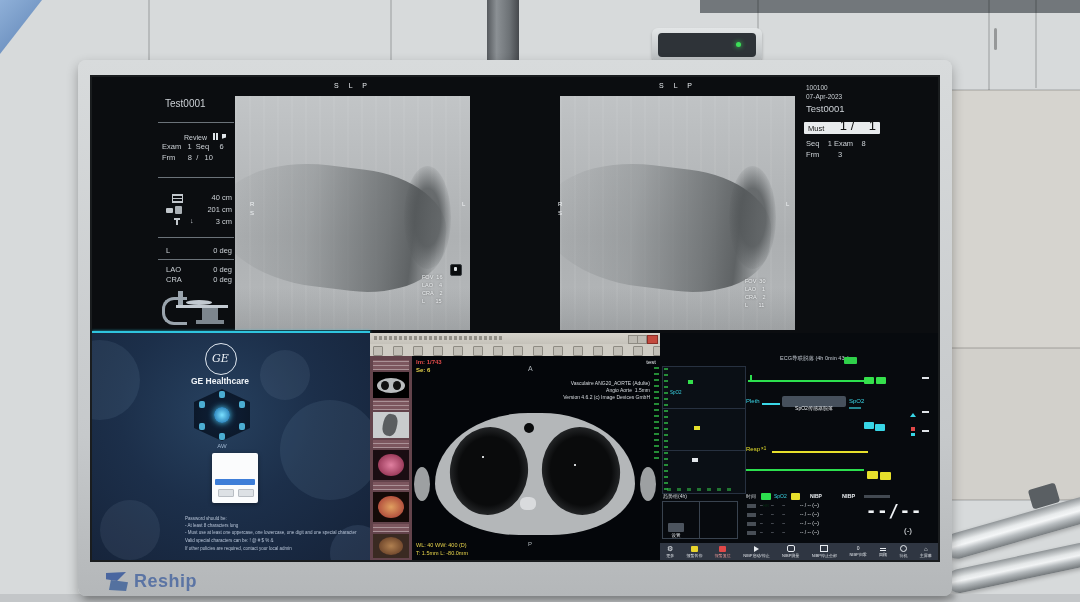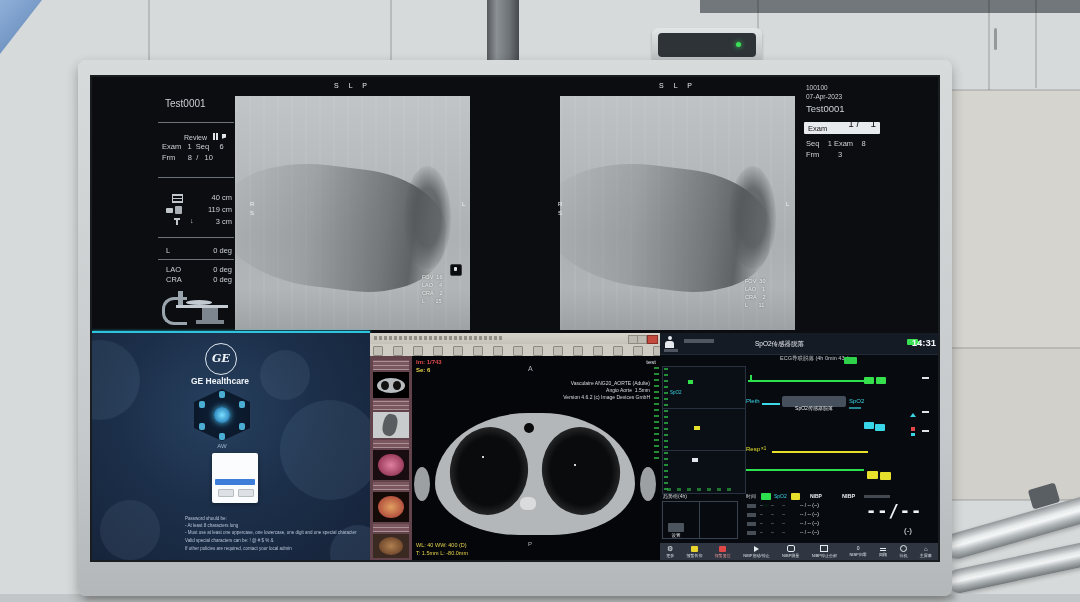--- a/index.html
+++ b/index.html
@@ -42,20 +42,27 @@
   <div class="abs" style="left:736px;top:42px;width:5px;height:5px;border-radius:50%;background:#3ce058;box-shadow:0 0 5px #3ce058;"></div>
 
   <div class="abs" style="left:1030px;top:486px;width:28px;height:20px;background:#5a5f63;transform:rotate(-16deg);border-radius:3px;"></div>
   <div class="abs" style="left:942px;top:515px;width:155px;height:26px;border-radius:13px;transform:rotate(-16deg);background:linear-gradient(180deg,#8f9497 0%,#e8ebec 35%,#f4f6f7 50%,#b9bec1 70%,#787d80 100%);box-shadow:0 2px 4px rgba(0,0,0,0.25);"></div>
   <div class="abs" style="left:946px;top:556px;width:148px;height:24px;border-radius:12px;transform:rotate(-12deg);background:linear-gradient(180deg,#8f9497 0%,#e4e7e8 35%,#f1f3f4 50%,#b4b9bc 70%,#72777a 100%);box-shadow:0 2px 4px rgba(0,0,0,0.25);"></div>
 
   <div class="abs" style="left:0;top:594px;width:1080px;height:8px;background:#c3c6c8;"></div>
   <div class="abs" style="left:85px;top:594px;width:870px;height:5px;background:rgba(0,0,0,0.15);filter:blur(2px);"></div>
 
   <div class="abs" style="left:78px;top:60px;width:874px;height:536px;border-radius:8px;background:linear-gradient(180deg,#d8dbdc,#c6c9cb 70%,#b4b7b9);box-shadow:0 5px 12px rgba(0,0,0,0.3);"></div>
+  <div class="abs" style="left:106px;top:568px;width:140px;height:26px;display:flex;align-items:center;gap:6px;">
+    <span style="display:inline-block;width:22px;height:20px;position:relative;">
+      <span style="position:absolute;left:0;top:1px;width:20px;height:9px;background:#4a66a0;clip-path:polygon(0 10%,100% 0,55% 100%,0 80%);"></span>
+      <span style="position:absolute;left:3px;top:9px;width:19px;height:11px;background:#54719f;clip-path:polygon(10% 0,100% 20%,90% 100%,0 90%);"></span>
+    </span>
+    <span class="t" style="position:static;font-size:18px;font-weight:bold;color:#5b74a4;letter-spacing:0.5px;">Reship</span>
+  </div>
 
   <div class="abs" style="left:92px;top:77px;width:846px;height:483px;background:#0b0d10;overflow:hidden;outline:2px solid #1a1d1f;">
 
     <span class="t" style="left:73px;top:22px;font-size:10px;color:#ccd1d6;">Test0001</span>
     <div class="hline" style="left:66px;top:45px;width:76px;"></div>
     <span class="t" style="left:92px;top:57px;font-size:7px;color:#ccd1d6;">Review</span>
     <span class="abs" style="left:121px;top:56px;width:7px;height:7px;">
       <span style="position:absolute;left:0;top:0;width:2px;height:7px;background:#dfe4e8;"></span>
       <span style="position:absolute;left:3px;top:0;width:2px;height:7px;background:#dfe4e8;"></span>
     </span>
@@ -63,21 +70,21 @@
     <span class="t" style="left:70px;top:66px;font-size:7.5px;color:#ccd1d6;">Exam   1  Seq     6</span>
     <span class="t" style="left:70px;top:77px;font-size:7.5px;color:#ccd1d6;">Frm      8  /   10</span>
     <div class="hline" style="left:66px;top:100px;width:76px;"></div>
 
     <span class="abs" style="left:80px;top:117px;width:9px;height:7px;border:1px solid #c2c7cc;background:repeating-linear-gradient(0deg,#c2c7cc 0 1px,transparent 1px 3px);"></span>
     <span class="t" style="left:96px;top:117px;width:44px;text-align:right;font-size:7.5px;color:#ccd1d6;">40 cm</span>
     <span class="abs" style="left:74px;top:129px;width:16px;height:8px;">
       <span style="position:absolute;left:0;top:2px;width:7px;height:5px;background:#c2c7cc;border-radius:1px;"></span>
       <span style="position:absolute;left:9px;top:0;width:7px;height:8px;background:#aab0b5;border-radius:1px;"></span>
     </span>
-    <span class="t" style="left:96px;top:129px;width:44px;text-align:right;font-size:7.5px;color:#ccd1d6;">119 cm</span>
+    <span class="t" style="left:96px;top:129px;width:44px;text-align:right;font-size:7.5px;color:#ccd1d6;">201 cm</span>
     <span class="abs" style="left:80px;top:141px;width:10px;height:7px;">
       <span style="position:absolute;left:2px;top:0;width:6px;height:2px;background:#c2c7cc;"></span>
       <span style="position:absolute;left:4px;top:2px;width:2px;height:5px;background:#c2c7cc;"></span>
     </span>
     <span class="t" style="left:98px;top:140px;font-size:7px;color:#ccd1d6;">↓</span>
     <span class="t" style="left:96px;top:141px;width:44px;text-align:right;font-size:7.5px;color:#ccd1d6;">3 cm</span>
     <div class="hline" style="left:66px;top:160px;width:76px;"></div>
 
     <span class="t" style="left:74px;top:170px;font-size:7.5px;color:#ccd1d6;">L</span>
     <span class="t" style="left:96px;top:170px;width:44px;text-align:right;font-size:7.5px;color:#ccd1d6;">0 deg</span>
@@ -126,34 +133,34 @@
     <span class="t" style="left:694px;top:124px;font-size:6px;color:#f0f3f5;">L</span>
     <span class="t" style="left:653px;top:202px;font-size:5.5px;color:#eef1f3;text-shadow:0 0 2px #555;">FOV  30</span>
     <span class="t" style="left:653px;top:210px;font-size:5.5px;color:#eef1f3;text-shadow:0 0 2px #555;">LAO    1</span>
     <span class="t" style="left:653px;top:218px;font-size:5.5px;color:#eef1f3;text-shadow:0 0 2px #555;">CRA    2</span>
     <span class="t" style="left:653px;top:226px;font-size:5.5px;color:#eef1f3;text-shadow:0 0 2px #555;">L       11</span>
 
     <span class="t" style="left:714px;top:8px;font-size:6.5px;color:#ccd1d6;">100100</span>
     <span class="t" style="left:714px;top:17px;font-size:6.5px;color:#ccd1d6;">07-Apr-2023</span>
     <span class="t" style="left:714px;top:27px;font-size:9.5px;color:#ccd1d6;">Test0001</span>
     <div class="abs" style="left:712px;top:45px;width:76px;height:12px;background:#e8ebed;border-radius:1px;"></div>
-    <span class="t" style="left:716px;top:48px;font-size:7.5px;color:#111;">Exam</span>
-    <span class="t" style="left:740px;top:42px;width:44px;text-align:right;font-size:10px;color:#111;">1 /    1</span>
+    <span class="t" style="left:716px;top:48px;font-size:7.5px;color:#111;">Must</span>
+    <span class="t" style="left:740px;top:42px;width:44px;text-align:right;font-size:13px;color:#111;">1 /    1</span>
     <span class="t" style="left:714px;top:63px;font-size:7.5px;color:#ccd1d6;">Seq    1 Exam    8</span>
     <span class="t" style="left:714px;top:74px;font-size:7.5px;color:#ccd1d6;">Frm         3</span>
 
     <div class="abs" style="left:0;top:254px;width:278px;height:2px;background:#2fc4de;box-shadow:0 0 3px #2fc4de;"></div>
 
     <div class="abs" style="left:0;top:256px;width:278px;height:227px;overflow:hidden;background:radial-gradient(ellipse at 45% 35%,#27415f 0%,#1c2f4a 45%,#152238 100%);">
       <div class="bubble" style="left:-32px;top:7px;width:80px;height:80px;background:rgba(150,185,220,0.10);"></div>
       <div class="bubble" style="left:188px;top:67px;width:100px;height:100px;background:rgba(150,185,220,0.10);"></div>
       <div class="bubble" style="left:168px;top:17px;width:50px;height:50px;background:rgba(190,215,240,0.08);"></div>
       <div class="bubble" style="left:8px;top:167px;width:60px;height:60px;background:rgba(190,215,240,0.08);"></div>
       <div class="bubble" style="left:238px;top:192px;width:56px;height:56px;background:rgba(150,185,220,0.12);"></div>
-      <div class="abs" style="left:113px;top:10px;width:30px;height:30px;border:1.5px solid #dfe7ef;border-radius:50%;font-weight:bold;">
+      <div class="abs" style="left:113px;top:10px;width:30px;height:30px;border:1.5px solid #dfe7ef;border-radius:50%;">
         <span class="t" style="left:6px;top:9px;font-size:11px;font-style:italic;font-family:'DejaVu Serif',serif;color:#eef3f8;">GE</span>
       </div>
       <span class="t" style="left:48px;top:44px;width:160px;text-align:center;font-size:8.5px;font-weight:bold;color:#f0f4f8;">GE Healthcare</span>
       <div class="abs" style="left:102px;top:56px;width:56px;height:52px;">
         <div style="position:absolute;inset:0;clip-path:polygon(50% 0,100% 25%,100% 75%,50% 100%,0 75%,0 25%);background:radial-gradient(#0f2038,#0a1524);box-shadow:0 0 10px rgba(60,160,255,0.35);"></div>
         <div style="position:absolute;left:20px;top:18px;width:16px;height:16px;border-radius:50%;background:radial-gradient(#7ae0ff,#1060a0);box-shadow:0 0 6px #49c8f0;"></div>
         <div style="position:absolute;left:25px;top:2px;width:6px;height:7px;border-radius:2px;background:#57c8f0;opacity:0.85;"></div>
         <div style="position:absolute;left:45px;top:12px;width:6px;height:7px;border-radius:2px;background:#57c8f0;opacity:0.85;"></div>
         <div style="position:absolute;left:45px;top:34px;width:6px;height:7px;border-radius:2px;background:#57c8f0;opacity:0.85;"></div>
         <div style="position:absolute;left:25px;top:44px;width:6px;height:7px;border-radius:2px;background:#57c8f0;opacity:0.85;"></div>
@@ -248,33 +255,20 @@
         <span class="t" style="left:116px;top:185px;font-size:6px;color:#aeb4b9;">P</span>
         <span class="t" style="left:4px;top:187px;font-size:5.5px;color:#e8d44c;">WL: 40 WW: 400 (D)</span>
         <span class="t" style="left:4px;top:195px;font-size:5.5px;color:#e8d44c;">T: 1.5mm L: -80.0mm</span>
       </div>
     </div>
 
     <div class="greenticks" style="left:562px;top:290px;width:5px;height:92px;"></div>
 
     <div class="abs" style="left:568px;top:256px;width:278px;height:227px;background:#070a0e;overflow:hidden;">
 
-      <div class="abs" style="left:0;top:0;width:278px;height:21px;background:#151b24;border-bottom:1px solid #222a36;">
-        <span style="position:absolute;left:5px;top:3px;width:9px;height:13px;">
-          <span style="position:absolute;left:2.5px;top:0;width:4px;height:4px;border-radius:50%;background:#e6eaee;"></span>
-          <span style="position:absolute;left:0;top:5px;width:9px;height:7px;border-radius:3px 3px 0 0;background:#e6eaee;"></span>
-        </span>
-        <div style="position:absolute;left:4px;top:16px;width:14px;height:3px;background:#8a929e;opacity:0.5;"></div>
-        <div style="position:absolute;left:24px;top:6px;width:30px;height:4px;background:#98a2ae;opacity:0.45;"></div>
-        <span class="t" style="left:95px;top:8px;font-size:6.5px;color:#eef1f5;">SpO2传感器脱落</span>
-        <span style="position:absolute;left:247px;top:6px;width:11px;height:6px;background:#3ae054;border-radius:1px;">
-          <span style="position:absolute;right:-2px;top:1.5px;width:2px;height:3px;background:#3ae054;"></span>
-        </span>
-        <span class="t" style="left:242px;top:5px;width:34px;text-align:right;font-size:9.5px;font-weight:bold;color:#f2f5f8;">14:31</span>
-      </div>
       <span class="t" style="left:120px;top:23px;font-size:5.5px;color:#c4cbd3;">ECG导联脱落 (4h 0min 43s)</span>
       <div style="position:absolute;left:184px;top:24px;width:13px;height:7px;background:#2fd04a;border-radius:1px;"></div>
 
       <div class="abs" style="left:2px;top:33px;width:82px;height:42px;border:1px solid #273140;background:#0a0f15;"></div>
       <div class="abs" style="left:2px;top:75px;width:82px;height:42px;border:1px solid #273140;background:#0a0f15;"></div>
       <div class="abs" style="left:2px;top:117px;width:82px;height:42px;border:1px solid #273140;background:#0a0f15;"></div>
       <div class="greenticks" style="left:4px;top:35px;width:4px;height:38px;"></div>
       <div class="greenticks" style="left:4px;top:77px;width:4px;height:38px;"></div>
       <div class="greenticks" style="left:4px;top:119px;width:4px;height:38px;"></div>
       <div style="position:absolute;left:28px;top:47px;width:5px;height:4px;background:#34e04c;"></div>

